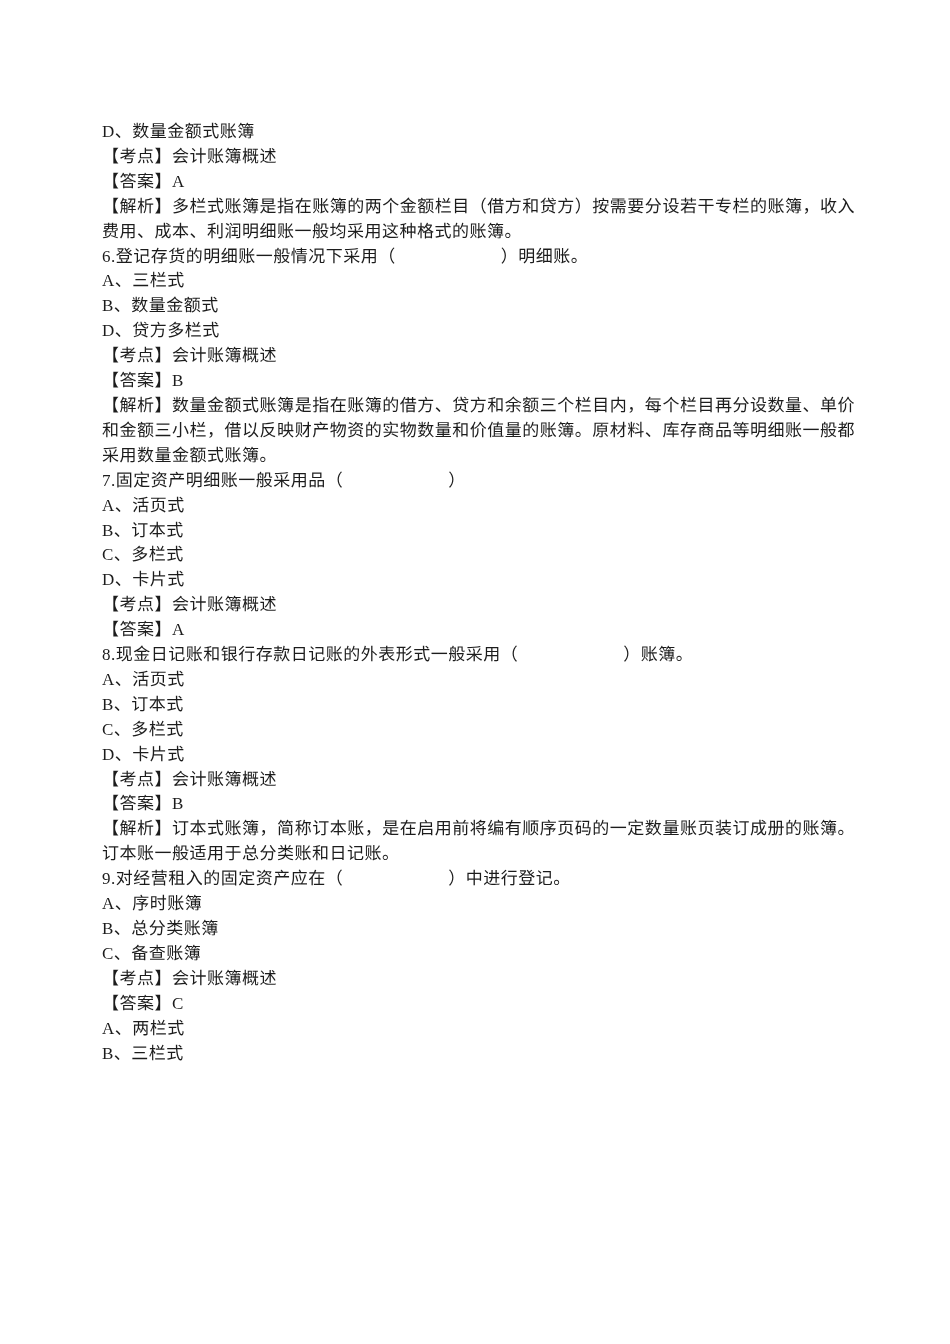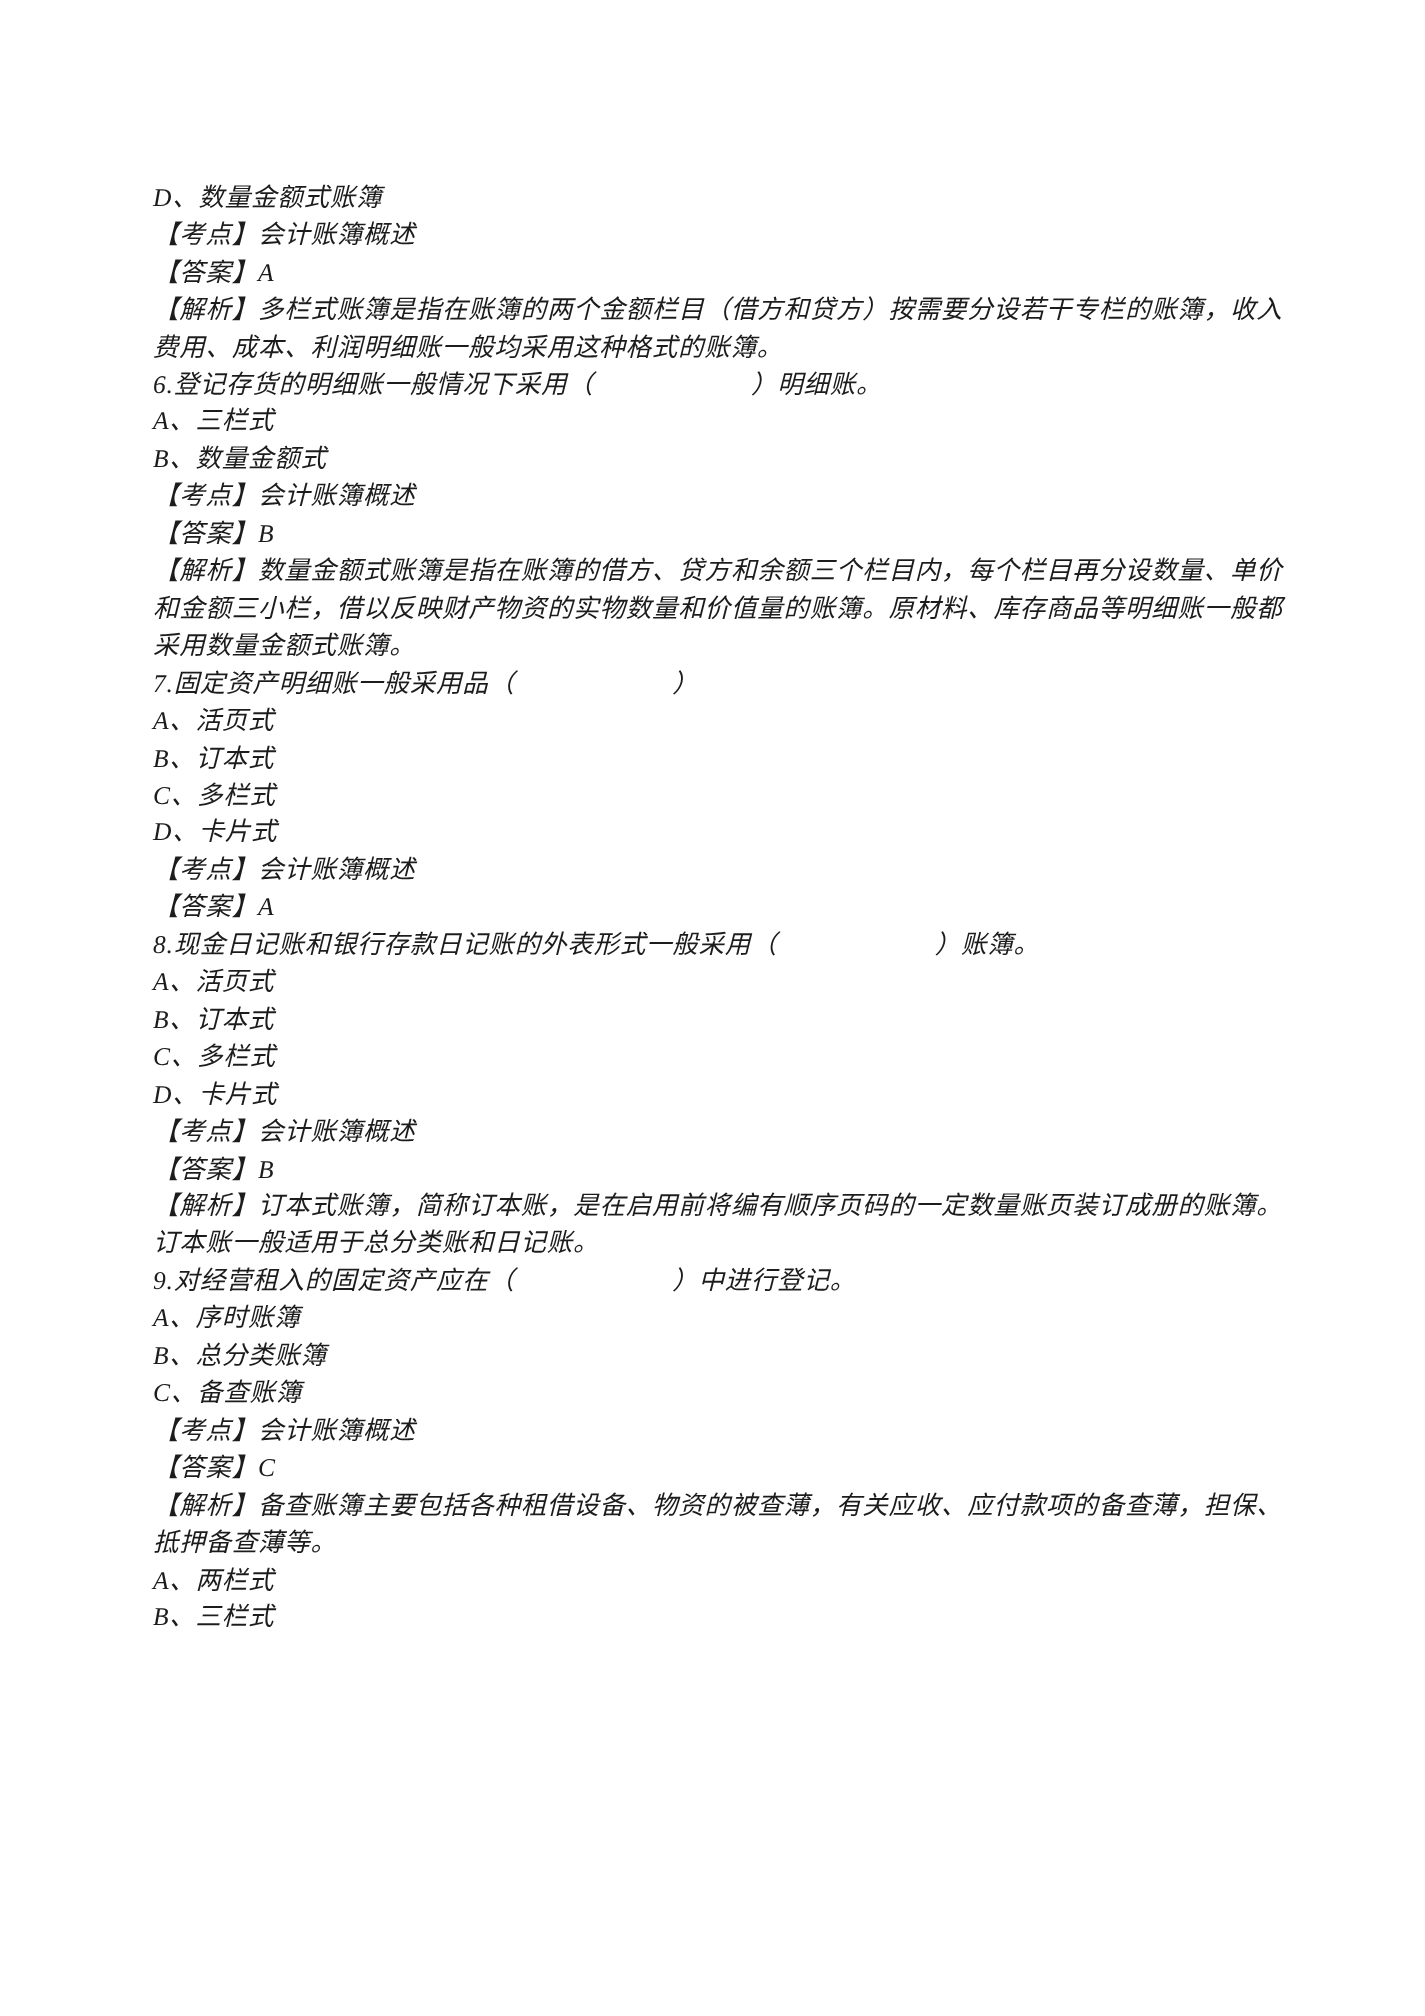--- a/index.html
+++ b/index.html
@@ -18,21 +18,20 @@
   .doc-content {
     position: absolute;
     left: 102px;
     top: 120px;
     width: 753px;
     font-size: 17px;
     line-height: 24.9px;
     letter-spacing: 0.5px;
     color: #1c1c1c;
     text-align: justify;
-    font-style: italic;
   }
   .doc-line {
     margin: 0;
     padding: 0;
     white-space: pre-wrap;
   }
   
   .doc-line.analysis { text-align: justify; }
 </style>
 </head>
@@ -40,20 +39,21 @@
 
 <div class="page">
   <div class="doc-content" style="color: rgb(28, 28, 28);">
       <div class="doc-line option">D、数量金额式账簿</div>
       <div class="doc-line exam_point">【考点】会计账簿概述</div>
       <div class="doc-line answer">【答案】A</div>
       <div class="doc-line analysis">【解析】多栏式账簿是指在账簿的两个金额栏目（借方和贷方）按需要分设若干专栏的账簿，收入费用、成本、利润明细账一般均采用这种格式的账簿。</div>
       <div class="doc-line question">6.登记存货的明细账一般情况下采用（　　　　　　）明细账。</div>
       <div class="doc-line option">A、三栏式</div>
       <div class="doc-line option">B、数量金额式</div>
+      <div class="doc-line option">D、贷方多栏式</div>
       <div class="doc-line exam_point">【考点】会计账簿概述</div>
       <div class="doc-line answer">【答案】B</div>
       <div class="doc-line analysis">【解析】数量金额式账簿是指在账簿的借方、贷方和余额三个栏目内，每个栏目再分设数量、单价和金额三小栏，借以反映财产物资的实物数量和价值量的账簿。原材料、库存商品等明细账一般都采用数量金额式账簿。</div>
       <div class="doc-line question">7.固定资产明细账一般采用品（　　　　　　）</div>
       <div class="doc-line option">A、活页式</div>
       <div class="doc-line option">B、订本式</div>
       <div class="doc-line option">C、多栏式</div>
       <div class="doc-line option">D、卡片式</div>
       <div class="doc-line exam_point">【考点】会计账簿概述</div>
       <div class="doc-line answer">【答案】A</div>
@@ -64,17 +64,16 @@
       <div class="doc-line option">D、卡片式</div>
       <div class="doc-line exam_point">【考点】会计账簿概述</div>
       <div class="doc-line answer">【答案】B</div>
       <div class="doc-line analysis">【解析】订本式账簿，简称订本账，是在启用前将编有顺序页码的一定数量账页装订成册的账簿。订本账一般适用于总分类账和日记账。</div>
       <div class="doc-line question">9.对经营租入的固定资产应在（　　　　　　）中进行登记。</div>
       <div class="doc-line option">A、序时账簿</div>
       <div class="doc-line option">B、总分类账簿</div>
       <div class="doc-line option">C、备查账簿</div>
       <div class="doc-line exam_point">【考点】会计账簿概述</div>
       <div class="doc-line answer">【答案】C</div>
-      <div class="doc-line analysis">【解析】备查账簿主要包括各种租借设备、物资的被查薄，有关应收、应付款项的备查薄，担保、抵押备查薄等。</div>
       <div class="doc-line option">A、两栏式</div>
       <div class="doc-line option">B、三栏式</div>
     </div>
 </div>
 
 </body></html>

